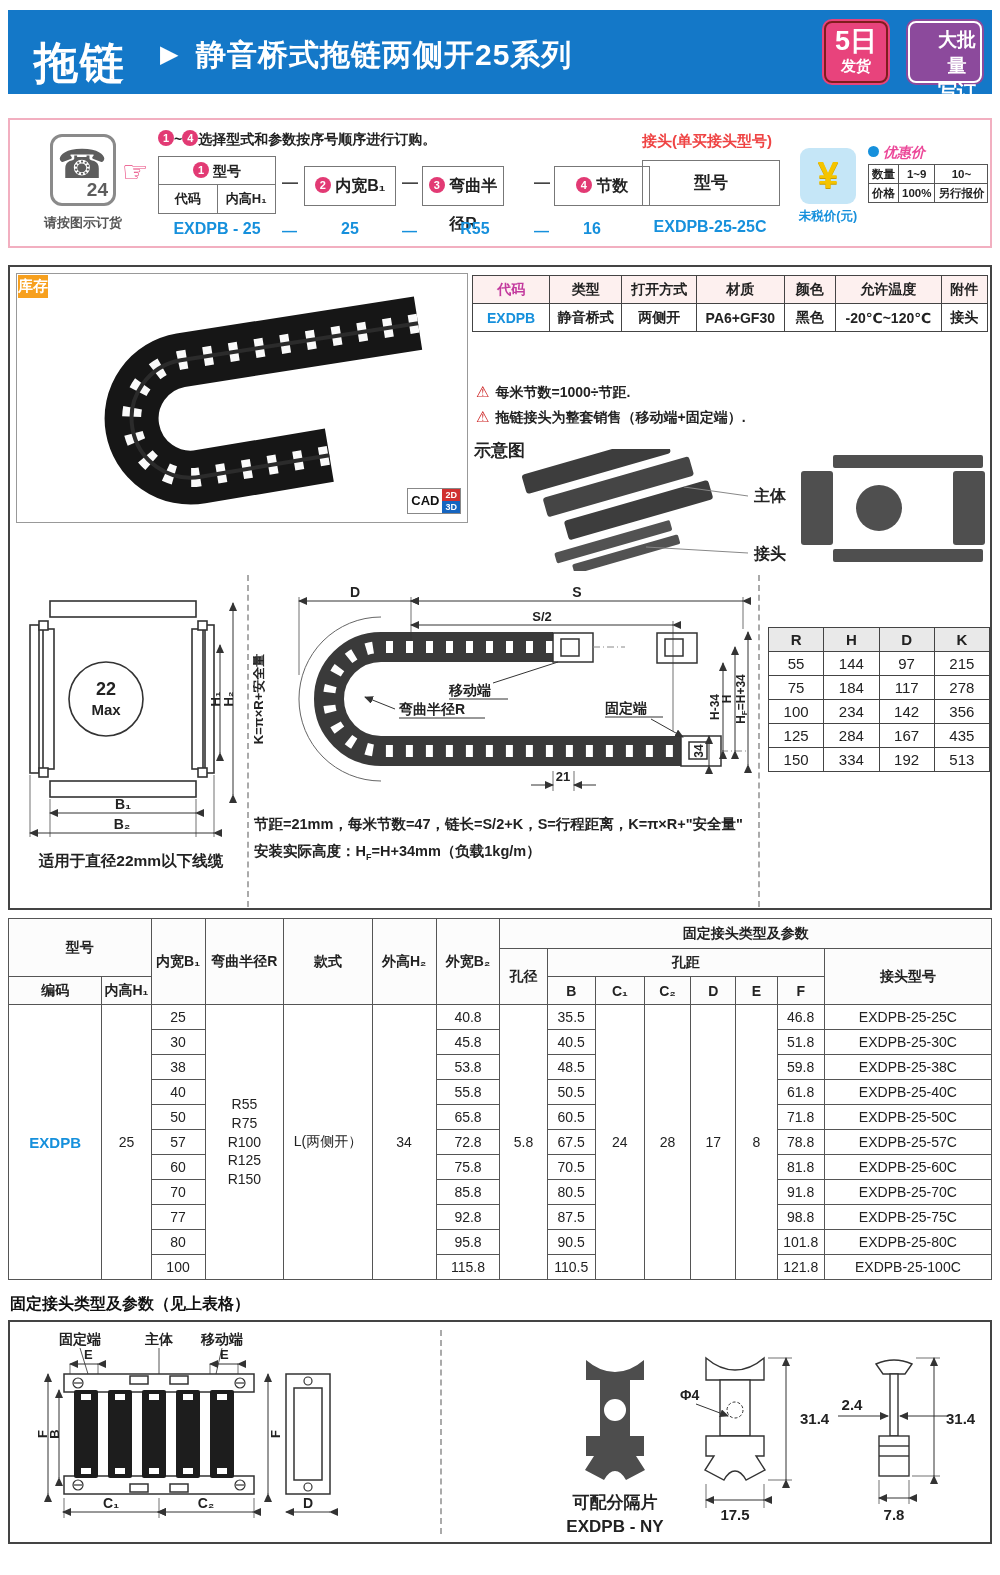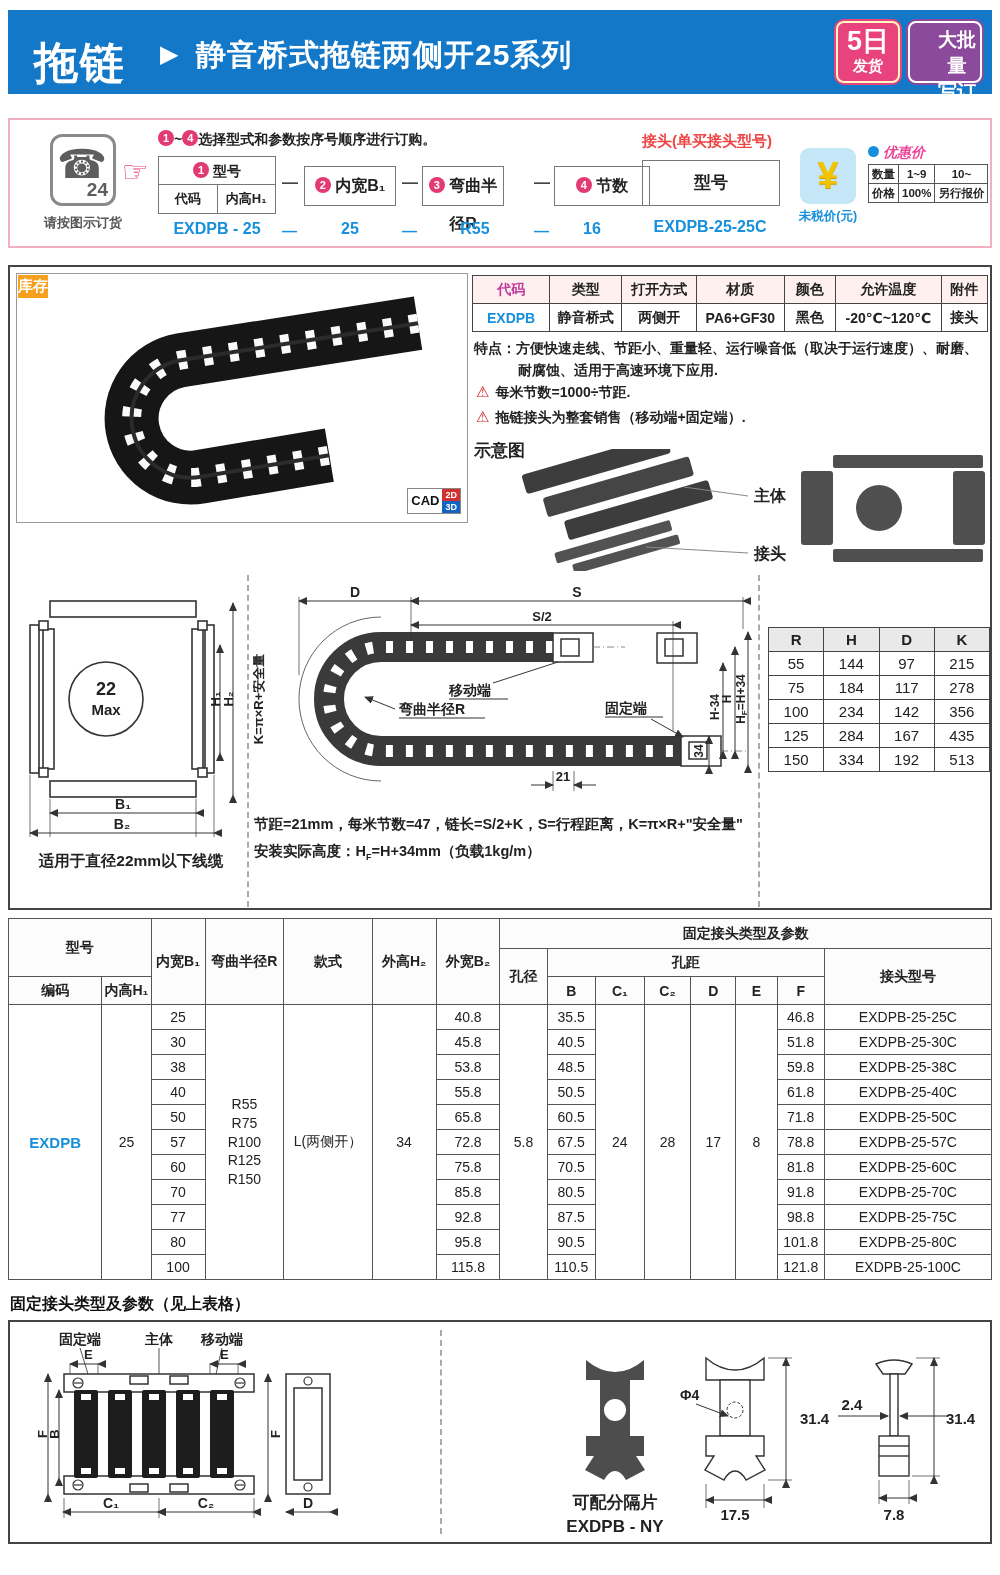--- a/index.html
+++ b/index.html
@@ -5,21 +5,21 @@
   * { margin:0; padding:0; box-sizing:border-box; }
   body { background:#fff; font-family:"Liberation Sans","DejaVu Sans",sans-serif; }
   .page { position:relative; width:1000px; height:1575px; background:#fff; overflow:hidden; }
 
   
   .topbar { position:absolute; left:8px; top:10px; width:984px; height:84px; background:#1478c8; }
   .cat { position:absolute; left:26px; top:16px; font-size:44px; font-weight:bold; color:#fff; letter-spacing:2px;margin-top:8px; }
   .tri { position:absolute; left:152px; top:30px; font-size:24px; color:#fff; }
   .ttl { position:absolute; left:188px; top:25px; font-size:30px; font-weight:bold; color:#fff; letter-spacing:1px; }
   .badge { position:absolute; top:11px; height:62px; border-radius:8px; color:#fff; text-align:center; font-weight:bold; padding-top:4px; }
-  .badge.ship { right:92px; width:64px; background:#e8437c; border:2px solid #fef9c3; box-shadow:0 0 0 2px #e8437c; }
+  .badge.ship { right:104px; width:64px; background:#e8437c; border:2px solid #7f1d1d; box-shadow:0 0 0 2px #e8437c; }
   .badge.ship .b1 { display:block; font-size:27px; line-height:29px; }
   .badge.ship .b2 { display:block; font-size:15px; line-height:20px; }
   .badge.bulk { right:10px; width:74px; background:#8c4a9c; border:2px solid #fff; box-shadow:0 0 0 2px #8c4a9c; }
   .badge.bulk span { display:block; font-size:19px; line-height:26px;padding-left:24px; }
 
   
   .ordering { position:absolute; left:8px; top:118px; width:984px; height:130px; border:2px solid #f2afc0; background:#fff; }
   .phonebox { position:absolute; left:40px; top:14px; width:66px; height:72px; border:3px solid #8a8a8a; border-radius:12px; color:#5d5d5d; }
   .phone-glyph { position:absolute; left:4px; top:4px; font-size:40px; }
   .phone-24 { position:absolute; right:5px; bottom:2px; font-size:19px; font-weight:bold; }
@@ -217,21 +217,20 @@
         <td>静音桥式</td>
         <td>两侧开</td>
         <td>PA6+GF30</td>
         <td>黑色</td>
         <td>-20℃~120℃</td>
         <td>接头</td>
       </tr>
     </tbody>
       </table>
 
-    <div class="features"><span>特点：</span><span>方便快速走线、节距小、重量轻、运行噪音低（取决于运行速度）、耐磨、耐腐蚀、适用于高速环境下应用.</span></div>
 
     <div class="warn" style="top:116px"><span class="wicon">⚠</span><span>每米节数=1000÷节距.</span></div>
     <div class="warn" style="top:141px"><span class="wicon">⚠</span><span>拖链接头为整套销售（移动端+固定端）.</span></div>
 
     <div class="schem-label">示意图</div>
 
     <svg style="position:absolute;left:486px;top:182px" width="494" height="122" viewBox="0 0 494 122">
       <g transform="rotate(-16 110 60)">
         <rect x="38" y="4" width="150" height="20" rx="3" fill="#3d3d3d"></rect>
         <rect x="52" y="32" width="152" height="20" rx="3" fill="#454545"></rect>

